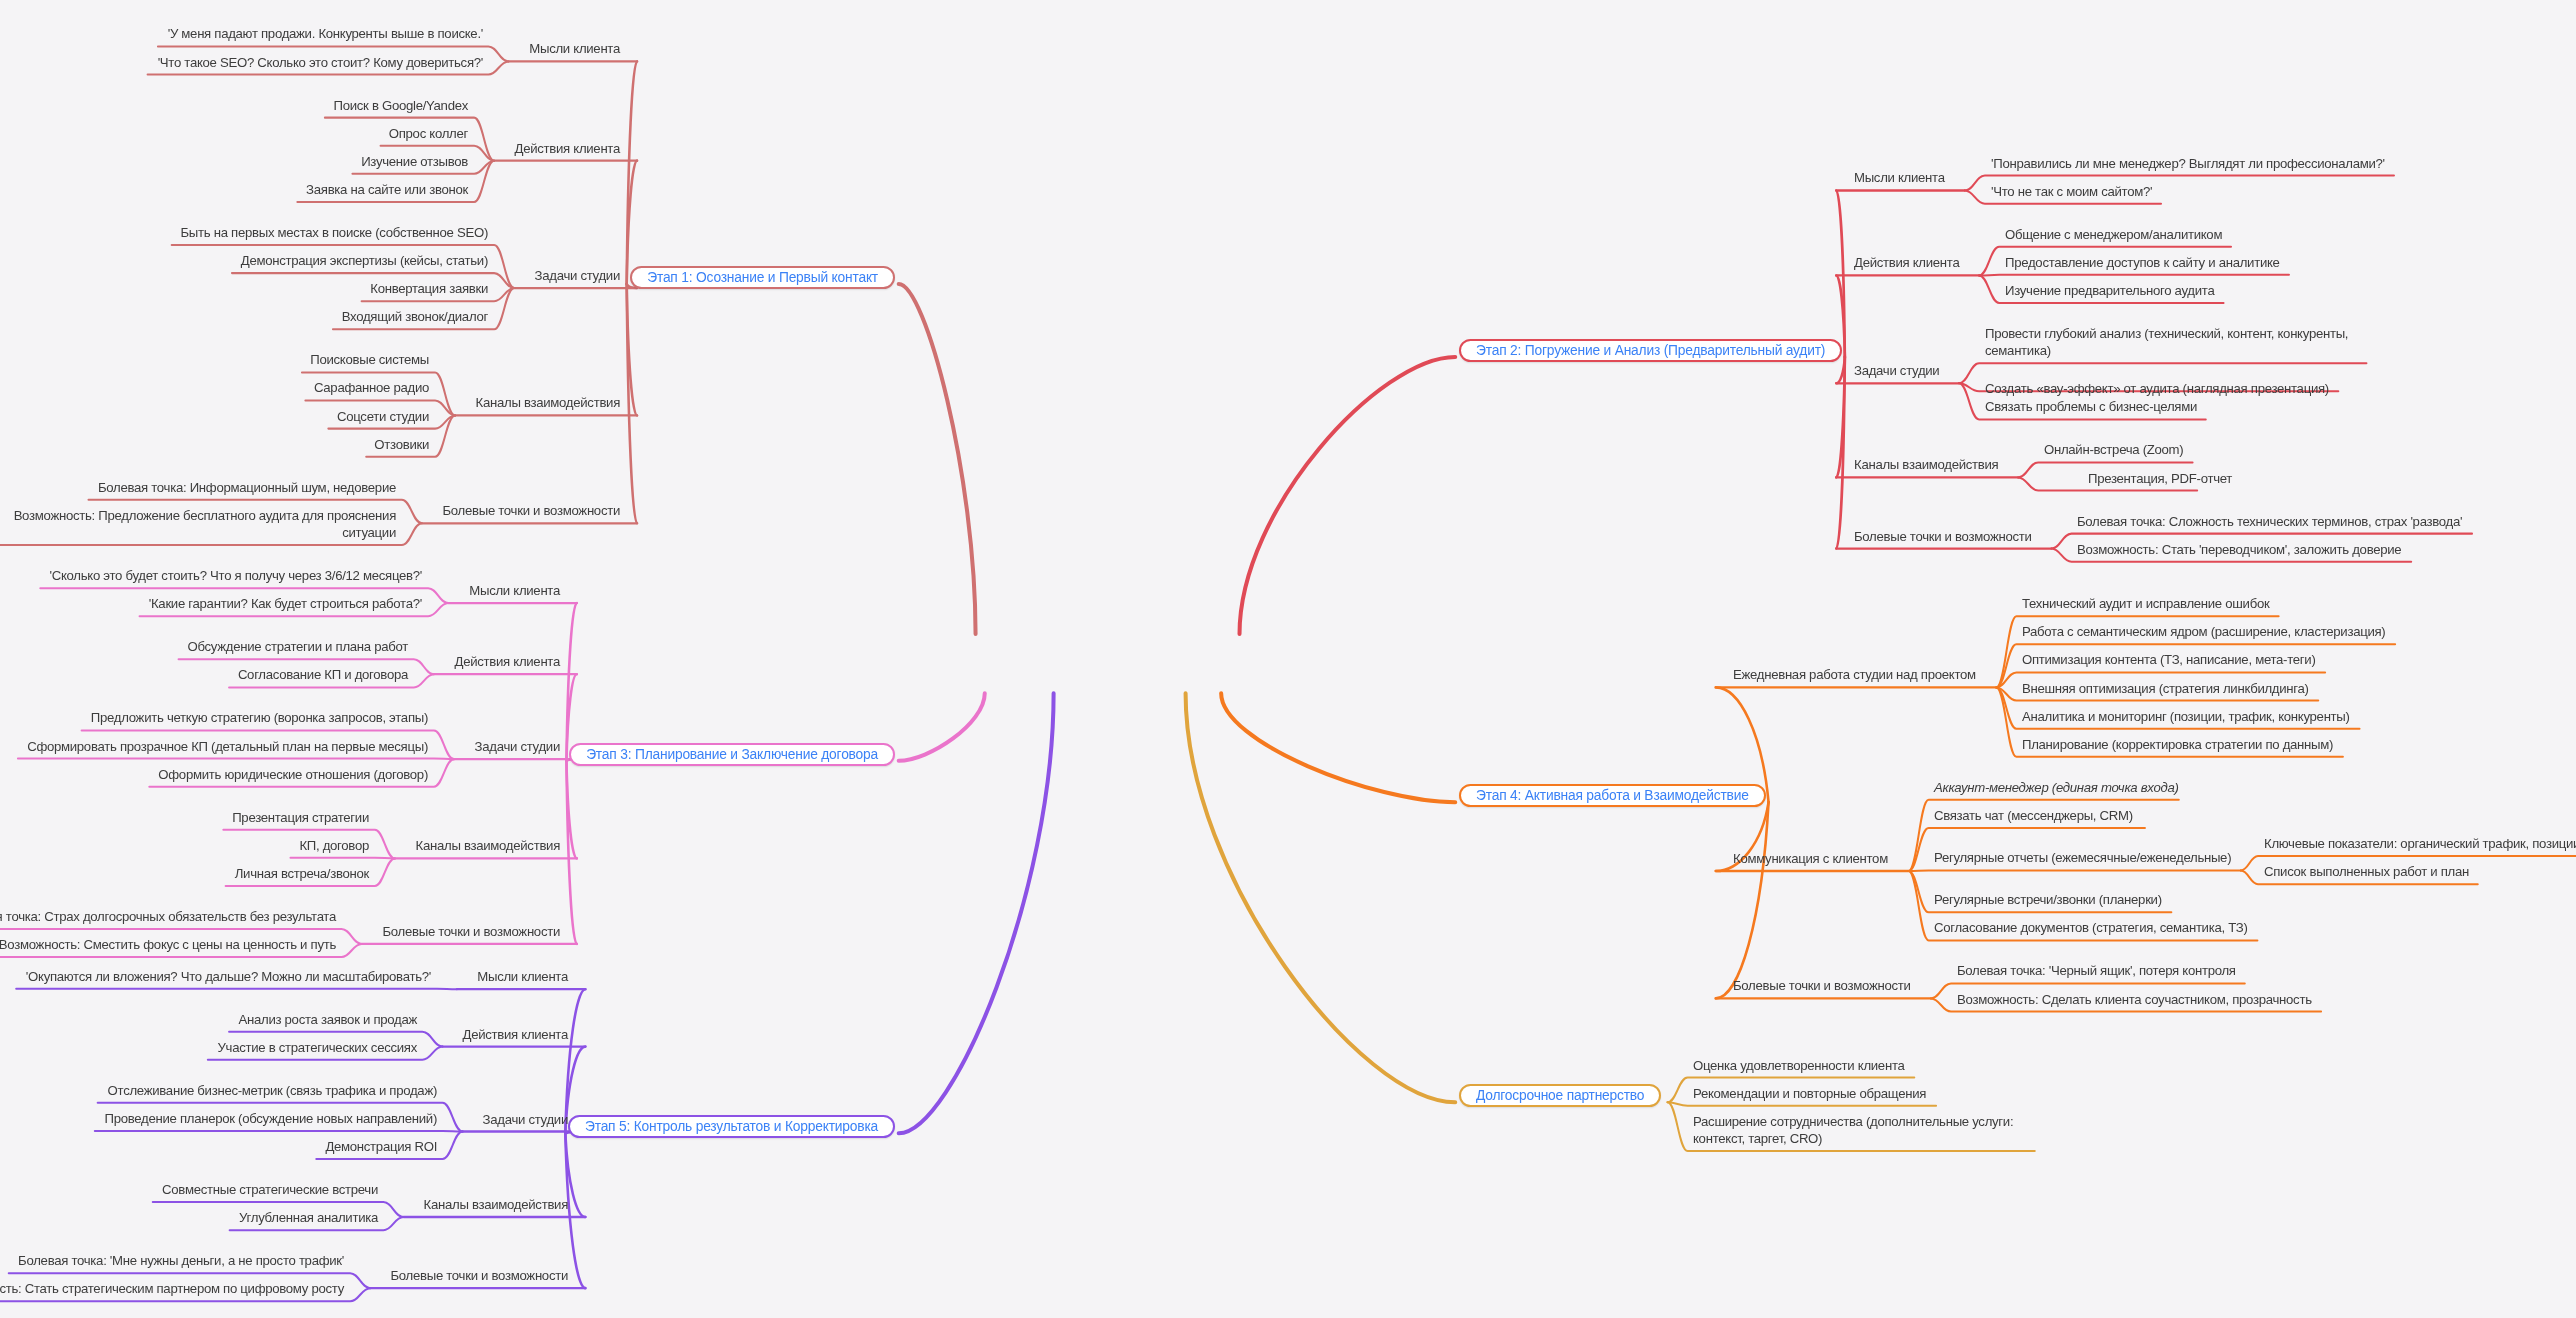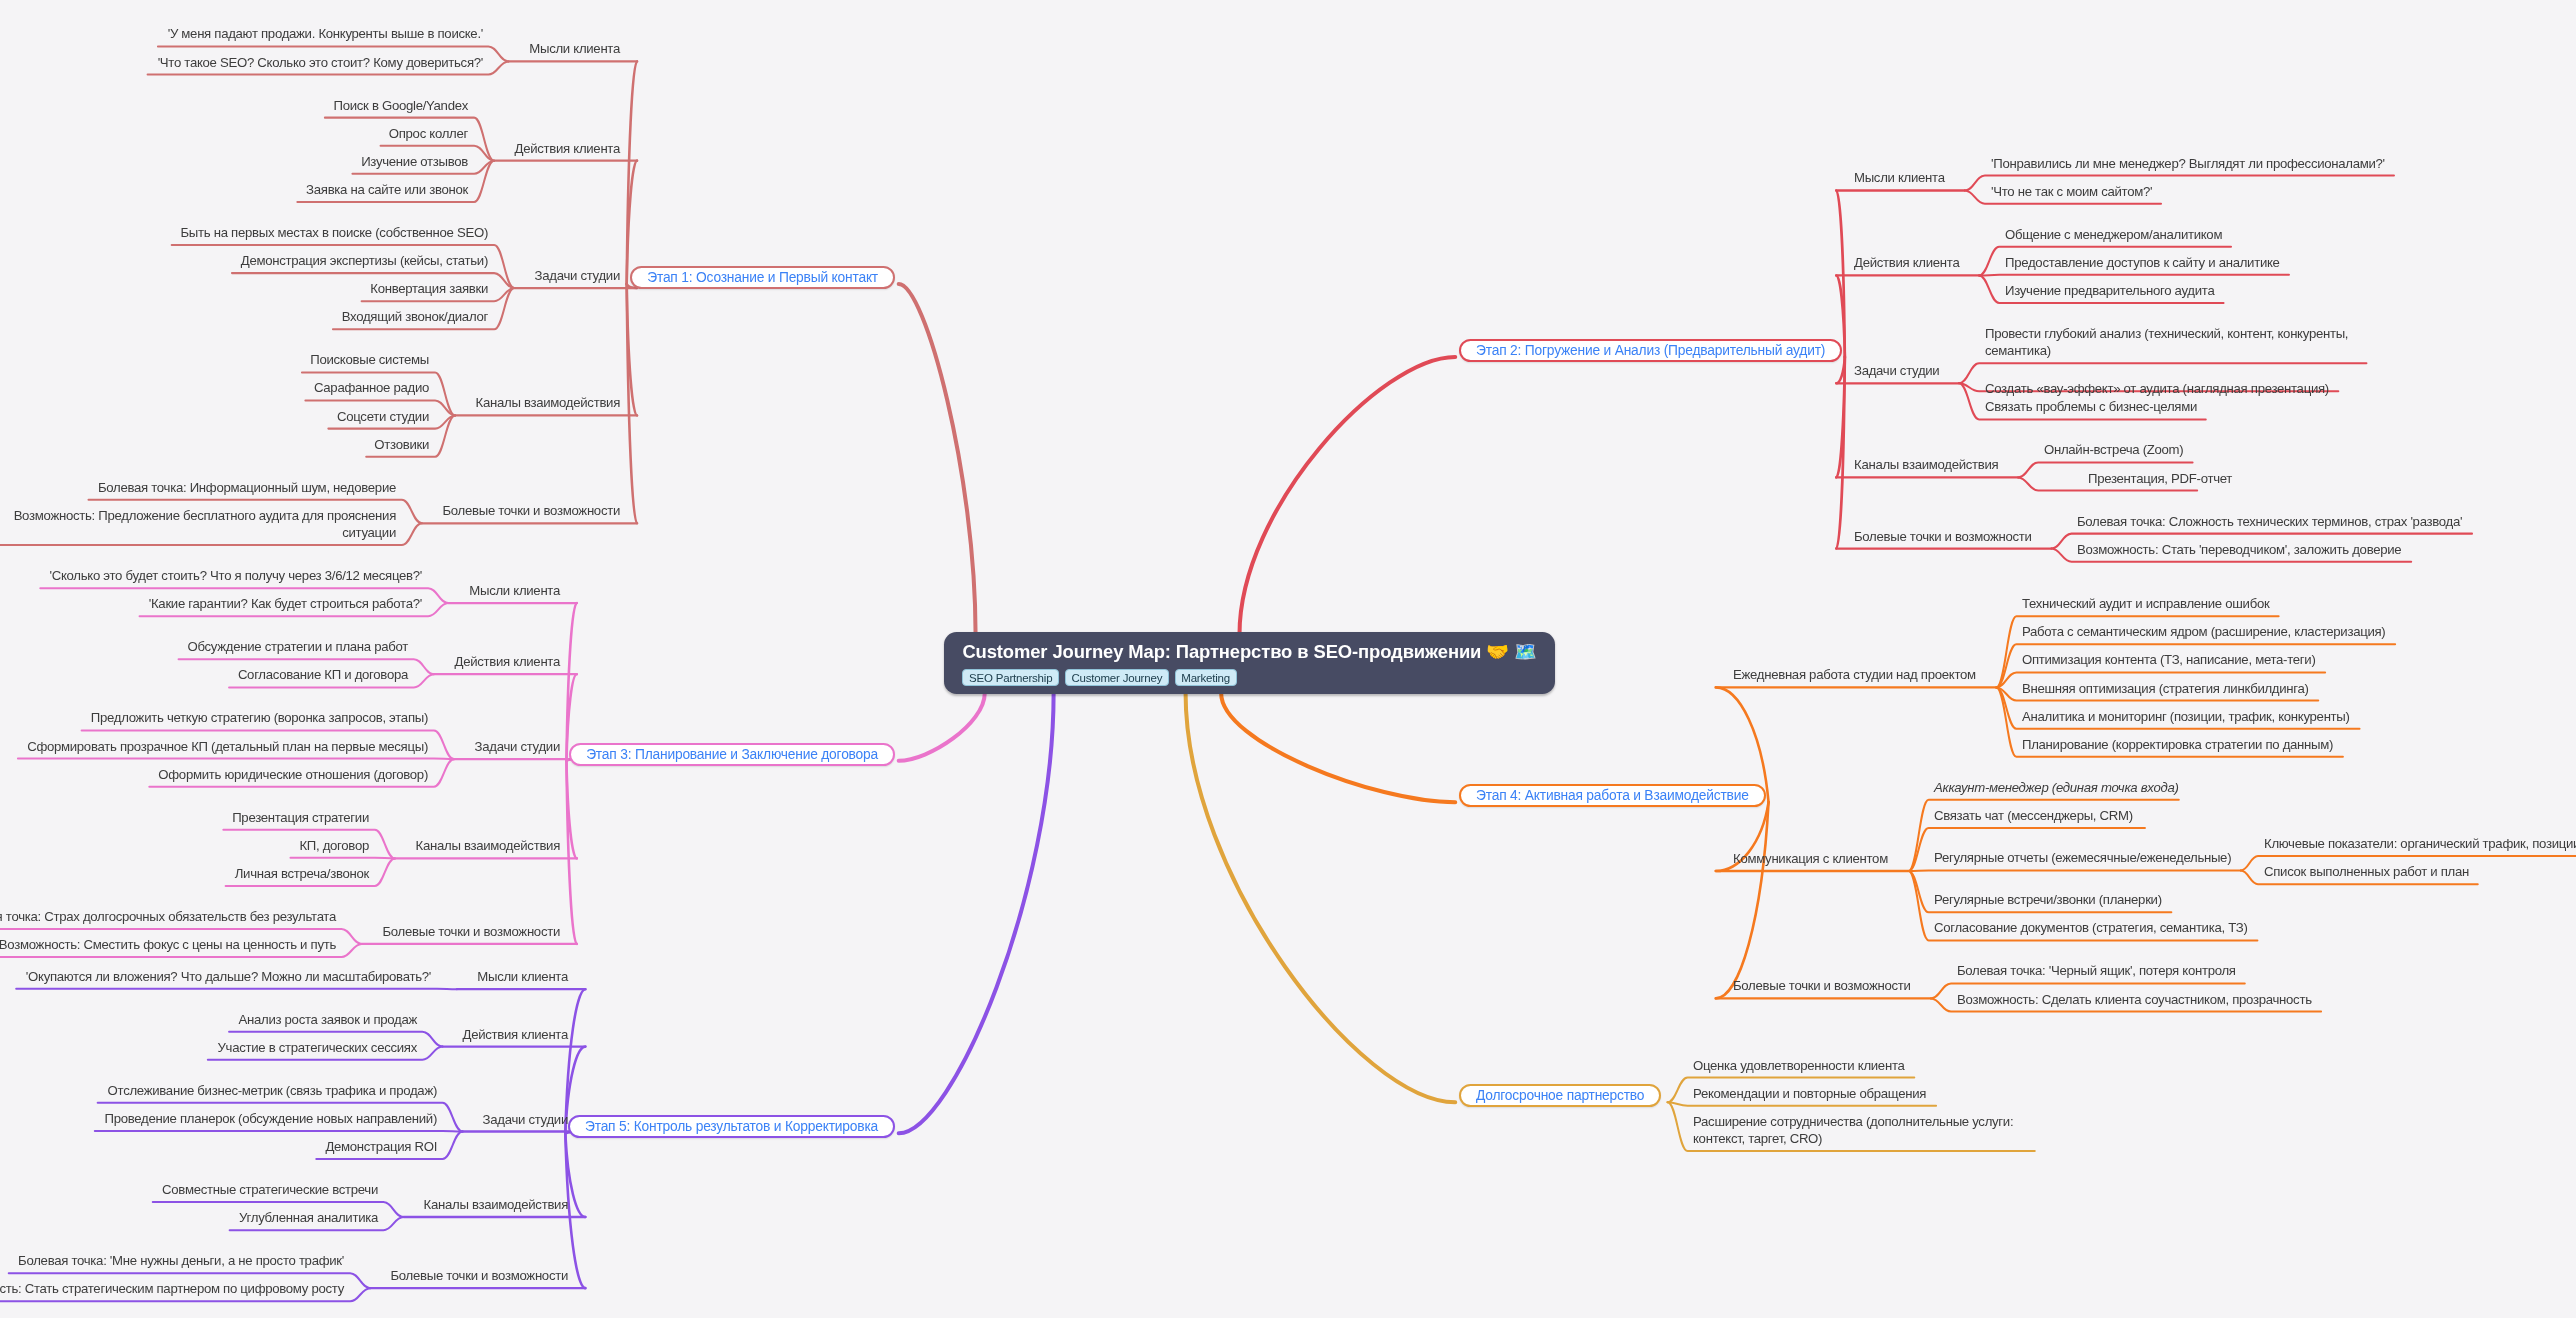--- a/index.html
+++ b/index.html
@@ -142,29 +142,20 @@
       <path d="M 1020 2245 L 645 2245" fill="none" stroke="#8c52e5" stroke-width="4" stroke-linecap="round"></path>
       <path d="M 645 2245 C 629.25 2245, 625.75 2219, 610 2219 L 15 2219" fill="none" stroke="#8c52e5" stroke-width="3.5" stroke-linecap="round"></path>
       <path d="M 645 2245 C 629.25 2245, 625.75 2268, 610 2268 L -121 2268" fill="none" stroke="#8c52e5" stroke-width="3.5" stroke-linecap="round"></path>
       <path d="M 1836 1208 C 1836 1553.15, 1660.5 1975, 1566 1975" fill="none" stroke="#8c52e5" stroke-width="7" stroke-linecap="round"></path>
       <path d="M 2906 1921 C 2921.75 1921, 2925.25 1878, 2941 1878 L 3336 1878" fill="none" stroke="#e0a43c" stroke-width="3.5" stroke-linecap="round"></path>
       <path d="M 2906 1921 C 2921.75 1921, 2925.25 1927, 2941 1927 L 3374 1927" fill="none" stroke="#e0a43c" stroke-width="3.5" stroke-linecap="round"></path>
       <path d="M 2906 1921 C 2921.75 1921, 2925.25 2006, 2941 2006 L 3546 2006" fill="none" stroke="#e0a43c" stroke-width="3.5" stroke-linecap="round"></path>
       <path d="M 2066 1208 C 2066 1528.85, 2371.5 1921, 2536 1921" fill="none" stroke="#e0a43c" stroke-width="7" stroke-linecap="round"></path>
     </svg>
   <div id="nodes">
-    <div class="central">
-      <div class="central-title"><span>Customer Journey Map: Партнерство в SEO-продвижении</span>
-          <span>🤝 🗺️</span></div>
-      <div class="tags">
-        <span class="tag">SEO Partnership</span>
-        <span class="tag">Customer Journey</span>
-        <span class="tag">Marketing</span>
-      </div>
-    </div>
   <div class="stage-node" style="border-color: rgb(207, 112, 112); right: 1681px; top: 266px;">Этап 1: Осознание и Первый контакт</div>
       <div class="group-label ralign" style="right: 1956px; top: 41px;">Мысли клиента</div>
       <div class="leaf ralign" style="right: 2093px; top: 26.4px; margin-left: 24px;">'У меня падают продажи. Конкуренты выше в поиске.'</div>
       <div class="leaf ralign" style="right: 2093px; top: 55px;">'Что такое SEO? Сколько это стоит? Кому довериться?'</div>
       <div class="group-label ralign" style="right: 1956px; top: 141px;">Действия клиента</div>
       <div class="leaf ralign" style="right: 2108px; top: 98px;">Поиск в Google/Yandex</div>
       <div class="leaf ralign" style="right: 2108px; top: 126px;">Опрос коллег</div>
       <div class="leaf ralign" style="right: 2108px; top: 154px;">Изучение отзывов</div>
       <div class="leaf ralign" style="right: 2108px; top: 182px;">Заявка на сайте или звонок</div>
       <div class="group-label ralign" style="right: 1956px; top: 268px;">Задачи студии</div>

